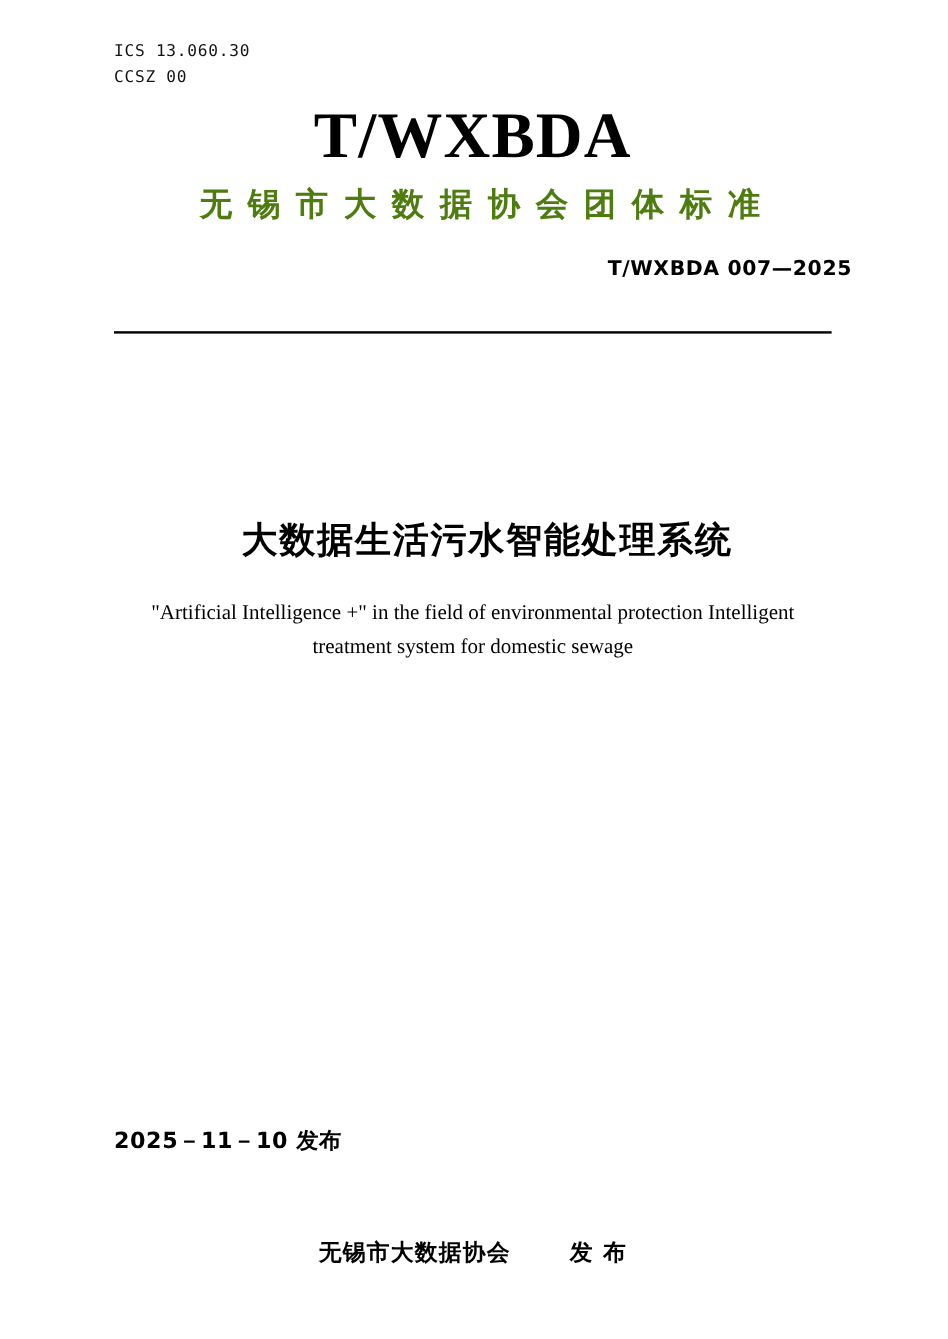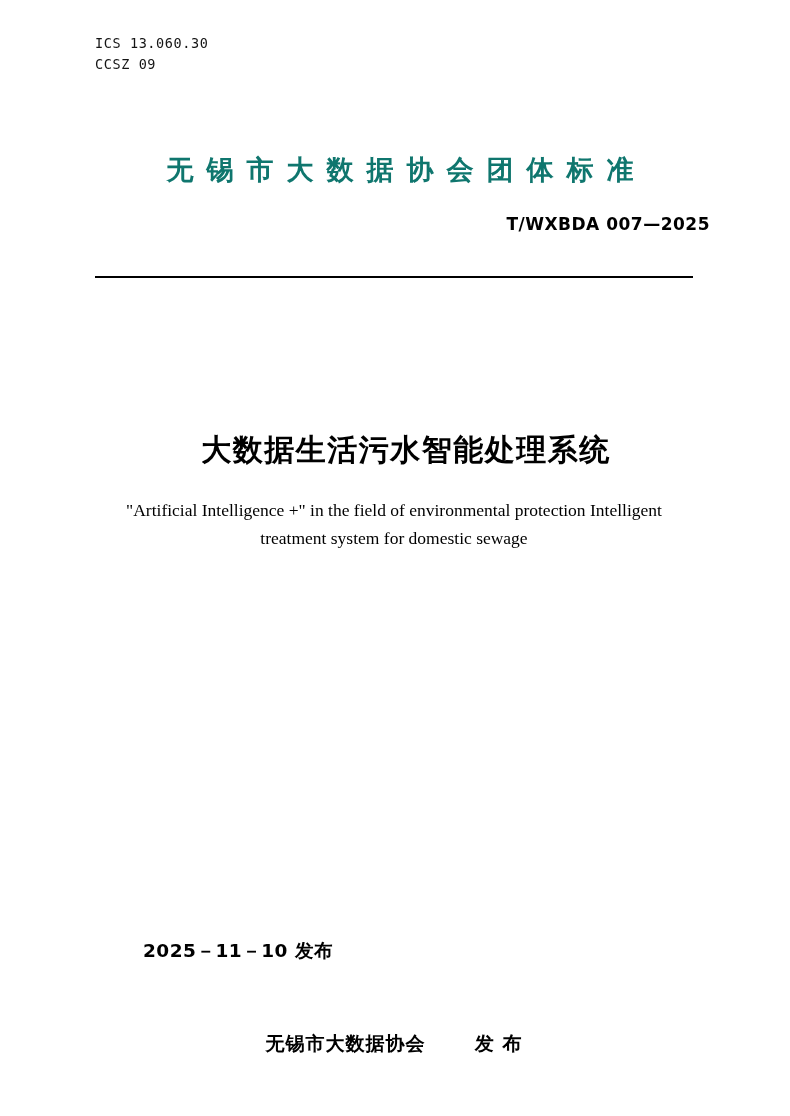--- a/index.html
+++ b/index.html
@@ -53,21 +53,21 @@
     position: absolute;
     left: 12px;
     right: 0;
     top: 152px;
     text-align: center;
     font-family: "DejaVu Sans", sans-serif;
     font-weight: bold;
     font-size: 27px;
     letter-spacing: 13px;
     text-indent: 13px;
-    color: #0f766e;
+    color: #4d7c0f;
   }
 
   .std-number {
     position: absolute;
     right: 78px;
     top: 214px;
     font-family: "DejaVu Sans", sans-serif;
     font-weight: bold;
     font-size: 17px;
     letter-spacing: 0.5px;
@@ -116,21 +116,20 @@
     left: 95px;
     right: 95px;
     top: 938px;
     display: flex;
     justify-content: space-between;
     align-items: baseline;
     font-family: "DejaVu Sans", sans-serif;
     font-weight: bold;
     font-size: 18.5px;
     color: #000;
-    margin-left: 48px;
   }
   .date-row .date-item {
     letter-spacing: 0.5px;
     white-space: nowrap;
   }
 
   .publisher {
     position: absolute;
     left: 0;
     right: 0;
@@ -148,23 +147,24 @@
     width: 34px;
   }
 </style>
 </head>
 <body>
 
 <div class="page">
 
   <div class="codes">
     <div>ICS 13.060.30</div>
-    <div>CCSZ 09</div>
+    <div>CCSZ 00</div>
   </div>
 
+  <div class="std-mark">T/WXBDA</div>
 
   <div class="org-line">无锡市大数据协会团体标准</div>
 
   <div class="std-number">T/WXBDA 007—2025</div>
 
   <div class="rule"></div>
 
   <div class="title-cn">大数据生活污水智能处理系统</div>
 
   <div class="title-en">

